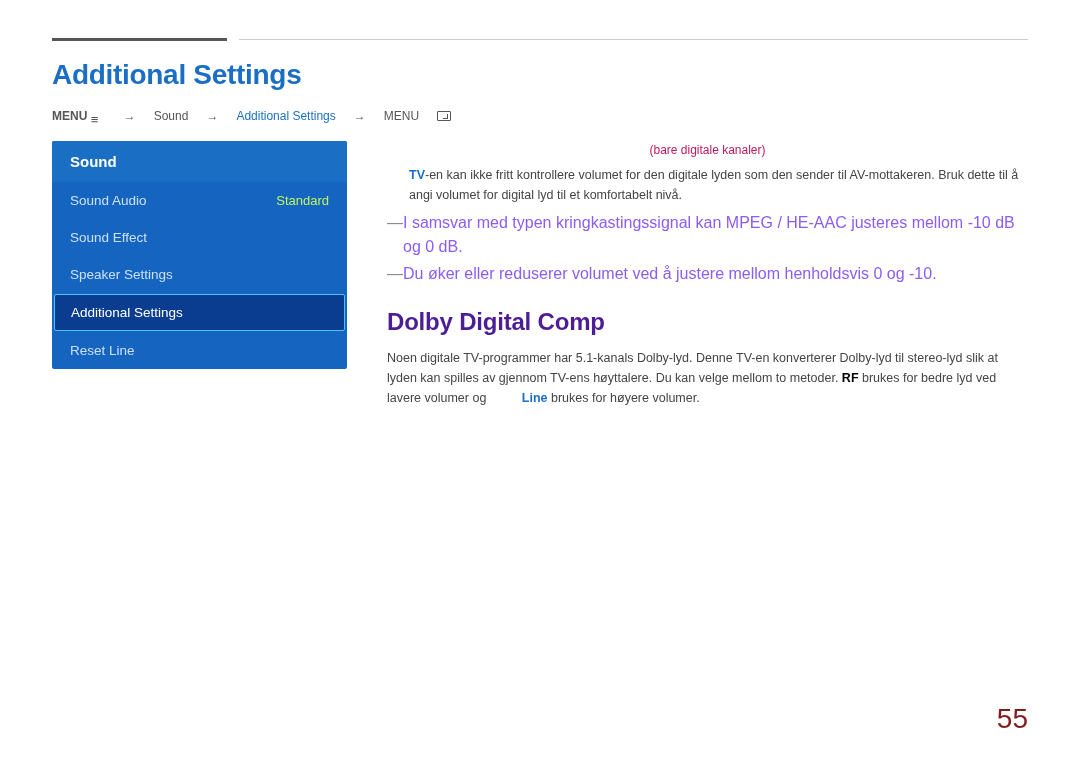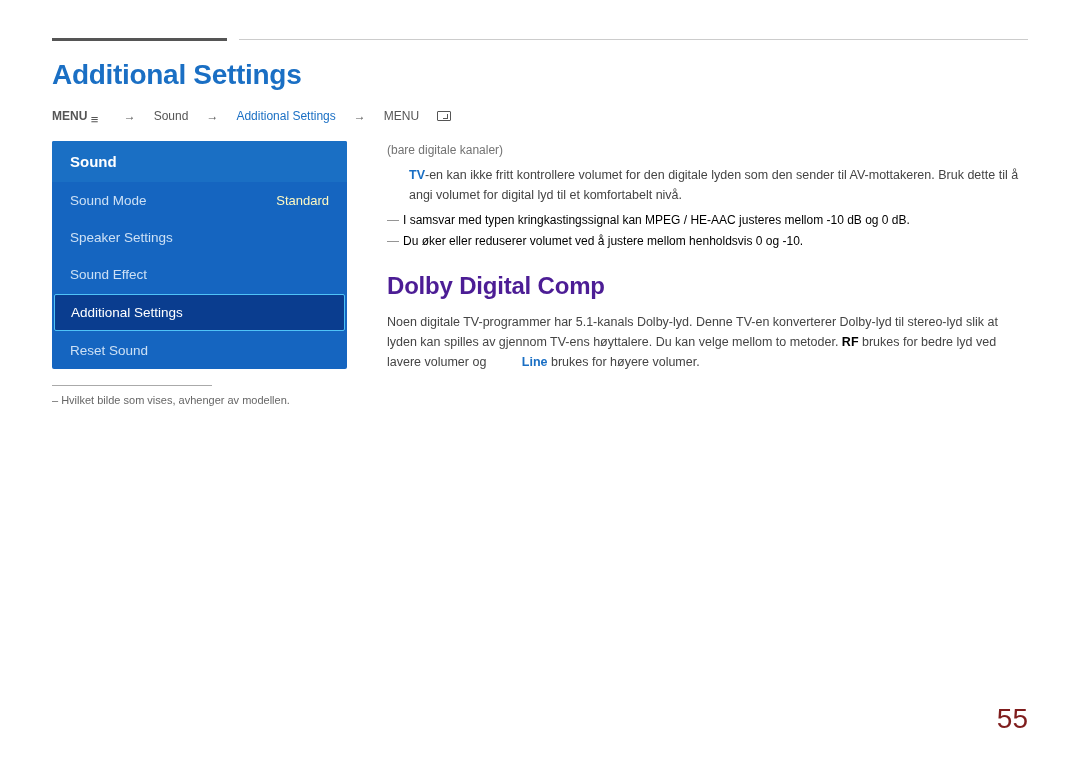--- a/index.html
+++ b/index.html
@@ -148,21 +148,21 @@
     .menu-item.active {
       background: #0a3d8f;
       color: #ffffff;
       border: 1px solid #4fc3f7;
       margin: 1px 2px;
       padding: 10px 16px;
       border-radius: 2px;
     }
 
     .menu-item-value {
-      color: #fef9c3;
+      color: #bef264;
       font-size: 13px;
     }
 
     
     .footnote-area {
       margin-top: 16px;
     }
     .footnote-line {
       width: 160px;
       height: 1px;
@@ -183,41 +183,42 @@
     .section-title {
       font-size: 24px;
       font-weight: bold;
       color: #222;
       margin-bottom: 10px;
       letter-spacing: -0.2px;
     }
 
     .section-subtitle {
       font-size: 12px;
-      color: #737373;
+      color: #be185d;
       margin-bottom: 8px;
       font-style: normal;
+      text-align: center;
     }
 
     .section-body {
       font-size: 12.5px;
       color: #444;
       line-height: 1.6;
       margin-bottom: 6px;
       margin-left: 22px;
     }
 
     .section-body .tv-highlight {
       color: #1a6fc4;
       font-weight: bold;
     }
 
     .bullet-item {
-      font-size: 12px;
-      color: #000000;
+      font-size: 16px;
+      color: #8b5cf6;
       padding-left: 16px;
       margin-bottom: 3px;
       position: relative;
       line-height: 1.5;
     }
     .bullet-item::before {
       content: '—';
       position: absolute;
       left: 0;
       color: #888;
@@ -288,47 +289,43 @@
   </div>
 
   <div class="main-content">
 
     <div class="left-panel">
       <div class="menu-container">
         <div class="menu-header">Sound</div>
         <ul class="menu-items">
 
           <li class="menu-item">
-            <span>Sound Mode</span>
+            <span>Sound Audio</span>
             <span class="menu-item-value">Standard</span>
+          </li>
+
+          <li class="menu-item">
+            <span>Sound Effect</span>
           </li>
 
           <li class="menu-item">
             <span>Speaker Settings</span>
           </li>
 
-          <li class="menu-item">
-            <span>Sound Effect</span>
-          </li>
-
           <li class="menu-item active">
             <span>Additional Settings</span>
           </li>
 
           <li class="menu-item">
-            <span>Reset Sound</span>
+            <span>Reset Line</span>
           </li>
 
         </ul>
       </div>
 
-      <div class="footnote-area">
-        <div class="footnote-line"></div>
-        <p class="footnote-text">– Hvilket bilde som vises, avhenger av modellen.</p>
-      </div>
     </div>
 
     <div class="right-panel">
 
       <div>
         <p class="section-subtitle">(bare digitale kanaler)</p>
         <p class="section-body">
           <span class="tv-highlight">TV</span>-en kan ikke fritt kontrollere volumet for den digitale lyden som den sender til AV-mottakeren. Bruk dette til å angi volumet for digital lyd til et komfortabelt nivå.
         </p>
         <div>

